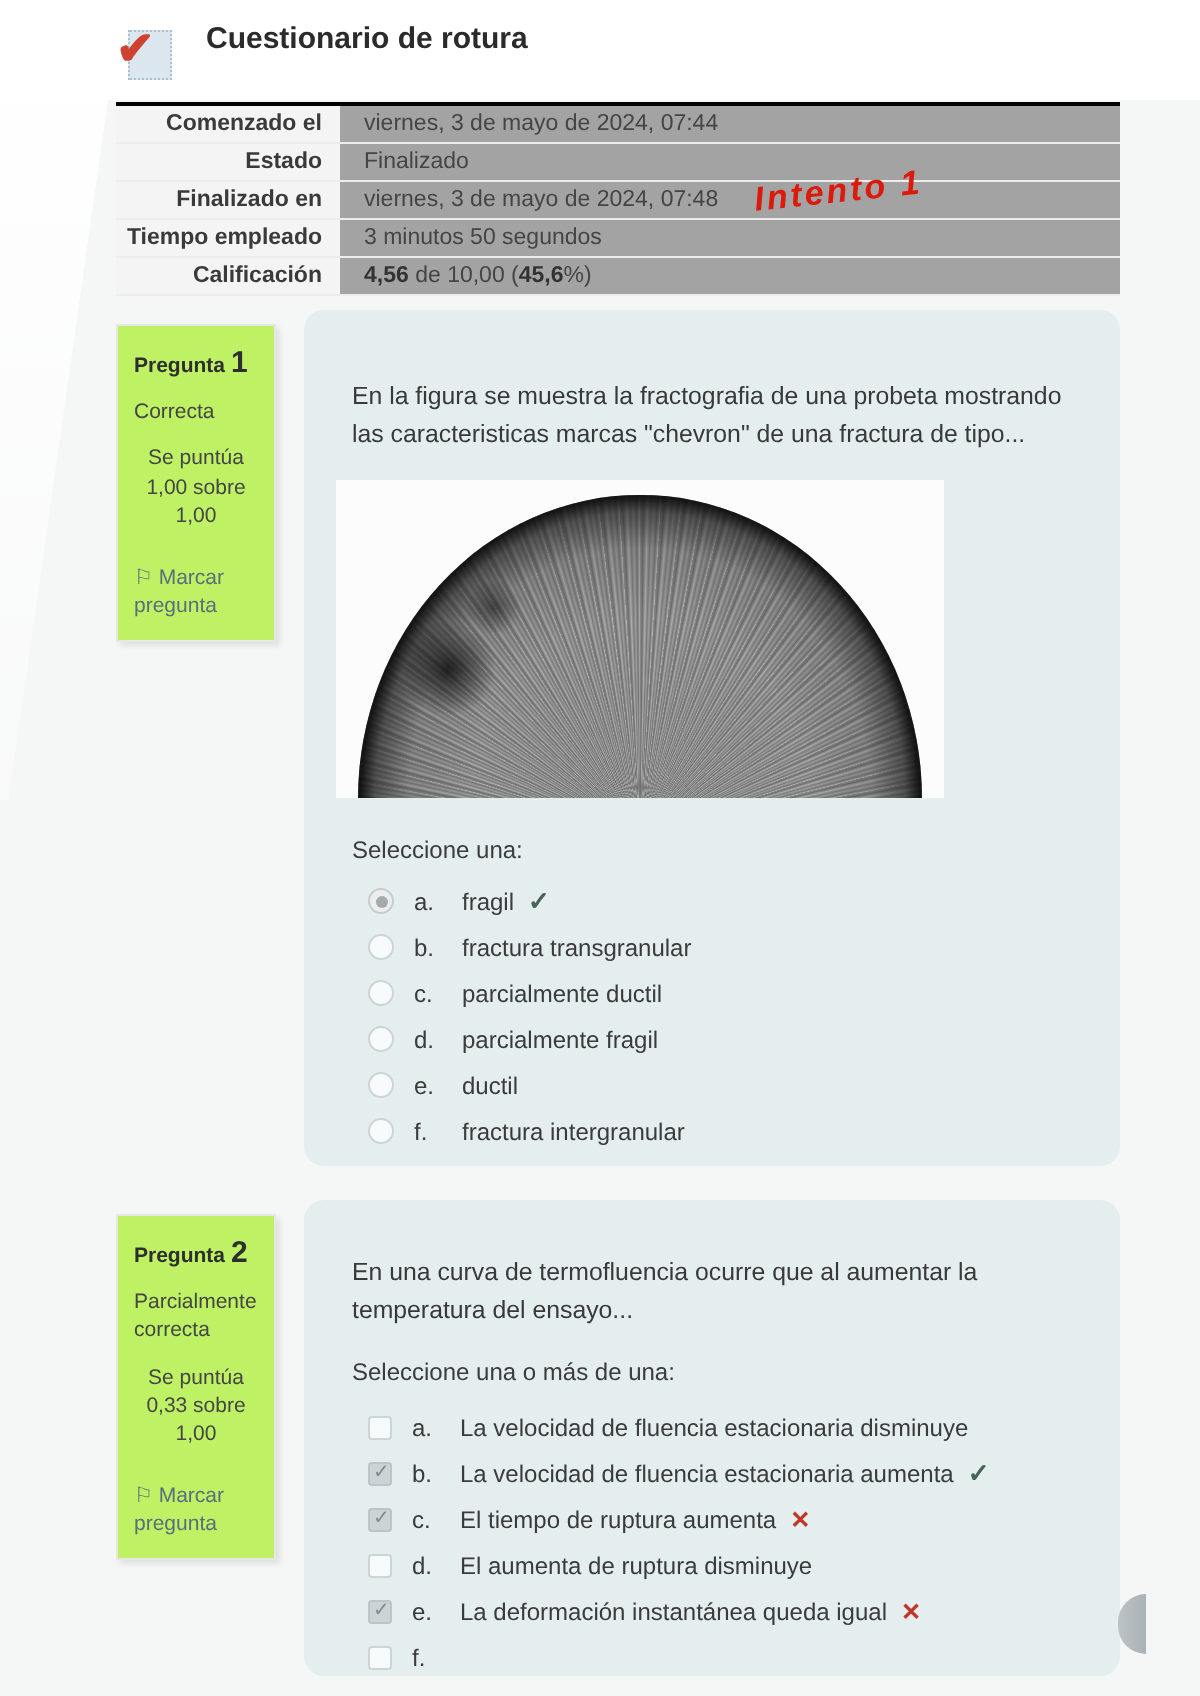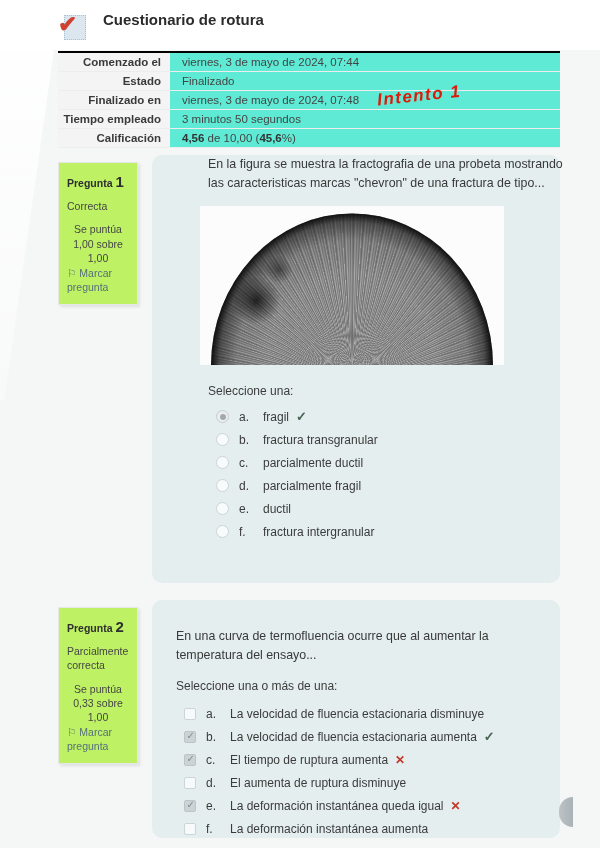--- a/index.html
+++ b/index.html
@@ -24,37 +24,37 @@
   .wedge { position:absolute; left:0; top:50px; width:54px; height:350px; pointer-events:none;
     background:linear-gradient(to bottom, rgba(255,255,255,0.95), rgba(255,255,255,0.35));
     clip-path:polygon(0 0, 100% 0, 8% 100%, 0 100%); }
 
   
   .summary { position:absolute; left:58px; top:51px; width:502px; font-size:11.5px; }
   .s-row { display:flex; border-bottom:1px solid #ededed; }
   .s-row:first-child { border-top:2px solid #000000; }
   .s-label { width:112px; background:#f4f4f4; font-weight:bold; text-align:right;
     padding:3px 9px 3px 0; color:#3a3a3a; }
-  .s-value { flex:1; background:#5eead4; padding:3px 0 3px 12px; color:#454545; }
+  .s-value { flex:1; background:#a3a3a3; padding:3px 0 3px 12px; color:#454545; }
   .s-value b { color:#333; }
 
   
   .annotation { position:absolute; left:377px; top:86px; color:#dc190b;
     font-size:17px; font-weight:bold; font-style:italic; letter-spacing:1.5px;
     transform:rotate(-6deg); }
 
   
   .q-info { position:absolute; width:80px; background:#bef264; border:1px solid #e7e7e7;
     box-shadow:2px 2px 3px rgba(0,0,0,0.09); padding:9px 8px 10px 8px;
     font-size:10.5px; color:#454545; line-height:1.35; }
   .q-info .q-head { font-weight:bold; color:#2e2e2e; }
   .q-info .q-num { font-size:15px; }
   .q-info .q-state { margin-top:7px; }
   .q-info .q-grade { margin-top:9px;text-align:center; }
-  .q-info .q-flag { margin-top:1px; color:#56707c; cursor:pointer; }
+  .q-info .q-flag { margin-top:17px; color:#56707c; cursor:pointer; }
 
   
   .q-card { position:absolute; left:152px; width:408px; background:#e4eeef; border-radius:10px; }
   .q-card .q-inner { padding:0 24px; }
   .q-text { font-size:12.4px; line-height:1.55; color:#393939; }
   .q-prompt { font-size:12px; color:#3c3c3c; }
 
   .opt-row { display:flex; align-items:center; height:23px; padding-left:8px; font-size:12px; }
   .opt-letter { width:24px; color:#3b3b3b; margin-left:10px; }
   .opt-text { color:#3b3b3b; }
@@ -135,21 +135,21 @@
 <div class="annotation">Intento 1</div>
 
 <div class="q-info" style="left:58px; top:162px;">
   <div class="q-head"><span>Pregunta</span> <span class="q-num">1</span></div>
   <div class="q-state">Correcta</div>
   <div class="q-grade">Se puntúa 1,00 sobre 1,00</div>
   <div class="q-flag"><span>⚐</span> <span>Marcar pregunta</span></div>
 </div>
 
 <div class="q-card" style="top:155px; height:428px;">
-  <div class="q-inner" style="margin-left:32px;">
+  <div class="q-inner" style="padding-top:34px;">
     <div class="q-text" style="width:372px;">En la figura se muestra la fractografia de una probeta mostrando las caracteristicas marcas "chevron" de una fractura de tipo...</div>
 
     <div class="photo" style="margin-top:13px;">
       <div class="dome"></div>
       <div class="dome-shade"></div>
     </div>
 
     <div class="q-prompt" style="margin-top:19px;">Seleccione una:</div>
 
     <div style="margin-top:7px;">
@@ -226,19 +226,18 @@
       </div>
       <div class="opt-row">
         <span class="checkbox chk"></span>
         <span class="opt-letter">e.</span>
         <span class="opt-text">La deformación instantánea queda igual</span>
         <span class="mark bad">✕</span>
       </div>
       <div class="opt-row">
         <span class="checkbox"></span>
         <span class="opt-letter">f.</span>
-        <span class="opt-text">La deformación instantánea aumenta</span>
       </div>
     </div>
   </div>
 </div>
 
 <div class="drawer-toggle"></div>
 
 </body></html>

